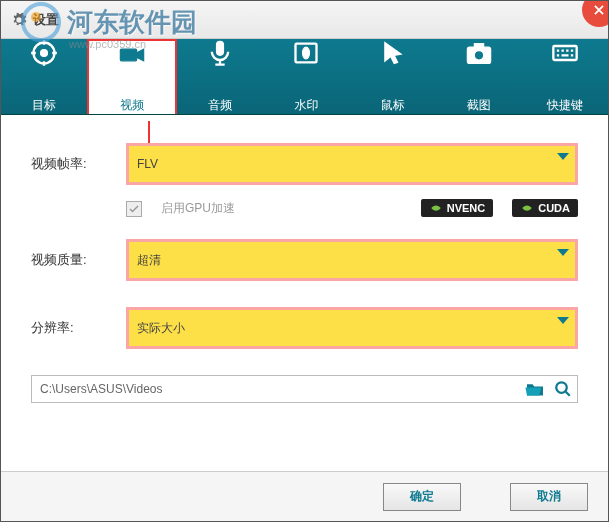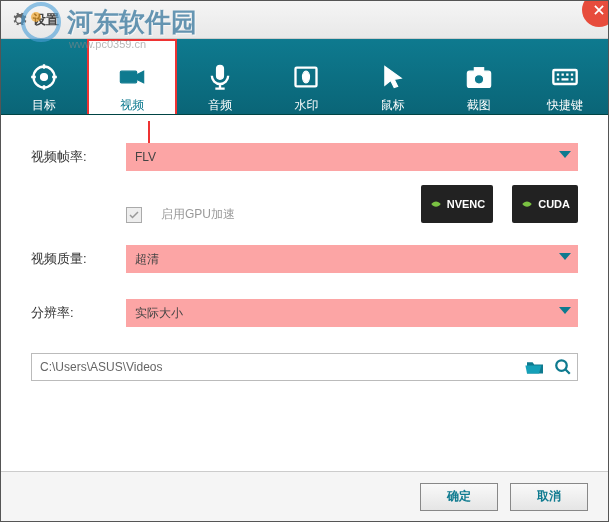--- a/index.html
+++ b/index.html
@@ -12,48 +12,48 @@
 .close-btn svg { width: 14px; height: 14px; }
 
 .watermark { position: absolute; top: 1px; left: 20px; z-index: 5; opacity: 0.6; pointer-events: none; }
 .watermark .logo { display: flex; align-items: center; }
 .watermark .l-circ { width: 40px; height: 40px; border-radius: 50%; border: 4px solid #4a9fd8; position: relative; }
 .watermark .l-circ::before { content:''; position:absolute; left:6px; top:6px; width:10px; height:10px; border-radius:50%; background:#f39c12; }
 .watermark .l-txt { font-size: 26px; font-weight: bold; color: #0a5a8a; margin-left: 6px; text-shadow: 1px 1px 0 #fff; }
 .watermark .l-sub { font-size: 11px; color: #888; margin-left: 48px; margin-top: -4px; }
 
 .tabbar { height: 76px; background: linear-gradient(#0e7a8f,#0a6577); display: flex; border-bottom: 1px solid #044; }
-.tab { flex: 1; display: flex; flex-direction: column; align-items: center; justify-content: flex-end; color: #fff; font-size: 12px; cursor: pointer; gap: 6px; }
+.tab { flex: 1; display: flex; flex-direction: column; align-items: center; justify-content: space-between; color: #fff; font-size: 12px; cursor: pointer; gap: 6px; }
 .tab svg { width: 28px; height: 28px; fill: #fff; stroke: #fff; }
 .tab.active { background: #fff; color: #0e7a8f; border: 2px solid #e33; border-bottom: none; }
 .tab.active svg { fill: #0e7a8f; stroke: #0e7a8f; }
 
 .arrow { position: absolute; left: 138px; top: 120px; pointer-events: none; }
 
 .content { padding: 28px 30px 10px 30px; }
 .row { display: flex; align-items: center; margin-bottom: 26px; }
 .row-label { width: 95px; font-size: 13px; color: #333; }
 .row-ctrl { flex: 1; position: relative; }
 
-.select { width: 100%; height: 28px; border: 1px solid #fca5a5; background: #fca5a5; display: flex; align-items: center; padding: 0 8px; font-size: 12px; color: #444; position: relative; cursor: pointer; }
+.select { width: 100%; height: 42px; border: 3px solid #fca5a5; background: #fde047; display: flex; align-items: center; padding: 0 8px; font-size: 12px; color: #444; position: relative; cursor: pointer; }
 .select .chev { position: absolute; right: 6px; top: 7px; border-left: 6px solid transparent; border-right: 6px solid transparent; border-top: 7px solid #0e7a8f; }
 
 .gpu-row { display: flex; align-items: flex-end; margin: -12px 0 22px 95px; gap: 19px; }
 .checkbox { width: 16px; height: 16px; border: 1px solid #aaa; background: #eee; display: flex; align-items: center; justify-content: center; }
 .checkbox svg { width: 12px; height: 12px; stroke: #999; fill: none; stroke-width: 3; }
 .gpu-label { font-size: 12px; color: #999; flex: 1; }
-.badge { height: 38px; padding: 0 8px; background: #222; color: #fff; font-size: 11px; font-weight: bold; display: flex; align-items: center; gap: 4px; border-radius: 2px; }
+.badge { height: 18px; padding: 0 8px; background: #222; color: #fff; font-size: 11px; font-weight: bold; display: flex; align-items: center; gap: 4px; border-radius: 2px; }
 .badge svg { width: 14px; height: 14px; fill: #7ac142; }
 
 .path-input { width: 100%; height: 28px; border: 1px solid #bbb; padding: 0 60px 0 8px; font-size: 12px; color: #666; background: #fff; }
 .path-icons { position: absolute; right: 4px; top: 3px; display: flex; gap: 6px; }
 .path-icons span { width: 22px; height: 22px; display: flex; align-items: center; justify-content: center; cursor: pointer; }
 
 .footer { position: absolute; bottom: 0; left: 0; right: 0; height: 50px; border-top: 1px solid #ccc; background: #f5f5f5; display: flex; align-items: center; justify-content: flex-end; padding: 0 20px; gap: 12px; }
-.btn { width: 78px; height: 28px; background: linear-gradient(#f9f9f9,#e5e5e5); border: 1px solid #888; font-size: 12px; color: #0e7a8f; cursor: pointer; font-weight: bold; }
+.btn { width: 78px; height: 28px; background: linear-gradient(#f9f9f9,#e5e5e5); border: 1px solid #888; font-size: 12px; color: #0e7a8f; cursor: pointer; font-weight: bold; margin-left: 37px; }
 </style>
 </head>
 <body>
 
 <div class="watermark">
   <div class="logo">
     <div class="l-circ"></div>
     <div class="l-txt">河东软件园</div>
   </div>
   <div class="l-sub">www.pc0359.cn</div>

